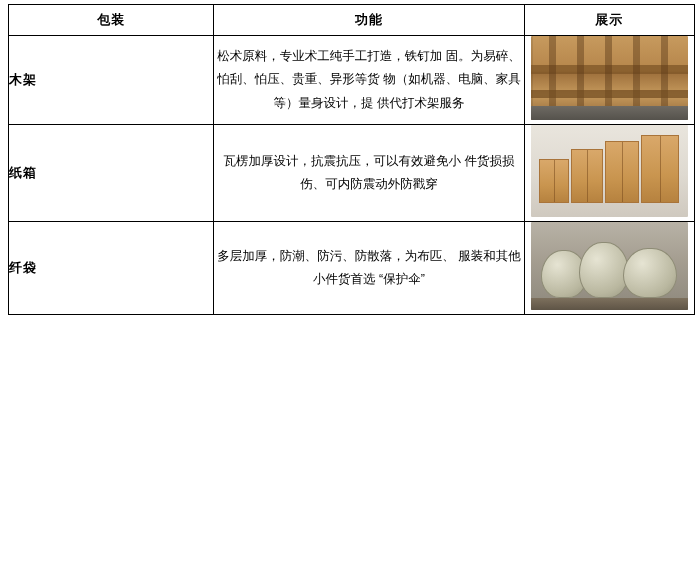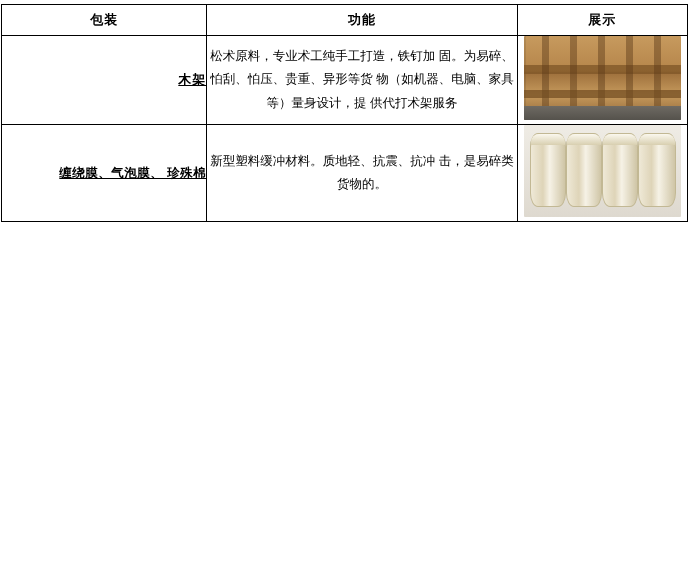--- a/index.html
+++ b/index.html
@@ -11,21 +11,21 @@
     width: 699px;
     height: 570px;
     font-family: "Liberation Sans", sans-serif;
     color: #000000;
     overflow: hidden;
   }
   .page {
     width: 699px;
     height: 399px;
     box-sizing: border-box;
-    padding: 4px 6px 4px 1px;
+    padding: 4px 6px 4px 8px;
   }
   table.pack-table {
     border-collapse: collapse;
     width: 687px;
     table-layout: fixed;
     border: 1px solid #000;
   }
   table.pack-table td, table.pack-table th {
     border: 1px solid #000;
     vertical-align: middle;
@@ -36,26 +36,25 @@
   .col-show { width: 170px; }
 
   thead th {
     height: 30px;
     font-weight: bold;
     font-size: 13px;
     text-align: center;
     letter-spacing: 1px;
   }
   .cell-name {
-    text-align: right;
+    text-align: left;
     font-size: 13px;
     font-weight: bold;
     letter-spacing: 1px;
     padding: 4px 6px;
-    text-decoration: underline;
   }
   .cell-name.small {
     font-size: 12.5px;
     letter-spacing: 0.5px;
   }
   .cell-func {
     font-size: 12.5px;
     line-height: 1.85;
     padding: 8px 10px 8px 12px;
     text-align: center;
@@ -219,30 +218,42 @@
             <span class="slat" style="left:18px"></span>
             <span class="slat" style="left:46px"></span>
             <span class="slat" style="left:74px"></span>
             <span class="slat" style="left:102px"></span>
             <span class="slat" style="left:130px"></span>
             <span class="floor"></span>
           </span>
         </td>
       </tr>
 
-
-
-
-      <tr class="row-film">
-        <td class="cell-name small">缠绕膜、气泡膜、 珍殊棉</td>
-        <td class="cell-func">新型塑料缓冲材料。质地轻、抗震、抗冲 击，是易碎类货物的。</td>
+      <tr class="row-carton">
+        <td class="cell-name">纸箱</td>
+        <td class="cell-func">瓦楞加厚设计，抗震抗压，可以有效避免小 件货损损伤、可内防震动外防戳穿</td>
         <td class="cell-show">
-          <span class="photo ph-film">
-            <span class="roll" style="left:6px;  width:34px;"></span>
-            <span class="roll" style="left:42px; width:34px;"></span>
-            <span class="roll" style="left:78px; width:34px;"></span>
-            <span class="roll" style="left:114px;width:36px;"></span>
+          <span class="photo ph-carton">
+            <span class="box" style="left:8px;  top:34px; width:30px; height:44px;"></span>
+            <span class="box" style="left:40px; top:24px; width:32px; height:54px;"></span>
+            <span class="box" style="left:74px; top:16px; width:34px; height:62px;"></span>
+            <span class="box" style="left:110px;top:10px; width:38px; height:68px;"></span>
           </span>
         </td>
       </tr>
+
+      <tr class="row-bag">
+        <td class="cell-name">纤袋</td>
+        <td class="cell-func">多层加厚，防潮、防污、防散落，为布匹、 服装和其他小件货首选 “保护伞”</td>
+        <td class="cell-show">
+          <span class="photo ph-bag">
+            <span class="bag" style="left:10px; top:28px; width:44px; height:46px;"></span>
+            <span class="bag" style="left:48px; top:20px; width:48px; height:54px;"></span>
+            <span class="bag" style="left:92px; top:26px; width:52px; height:48px;"></span>
+            <span class="pallet"></span>
+          </span>
+        </td>
+      </tr>
+
+
     </tbody>
   </table>
 </div>
 
 </body></html>

